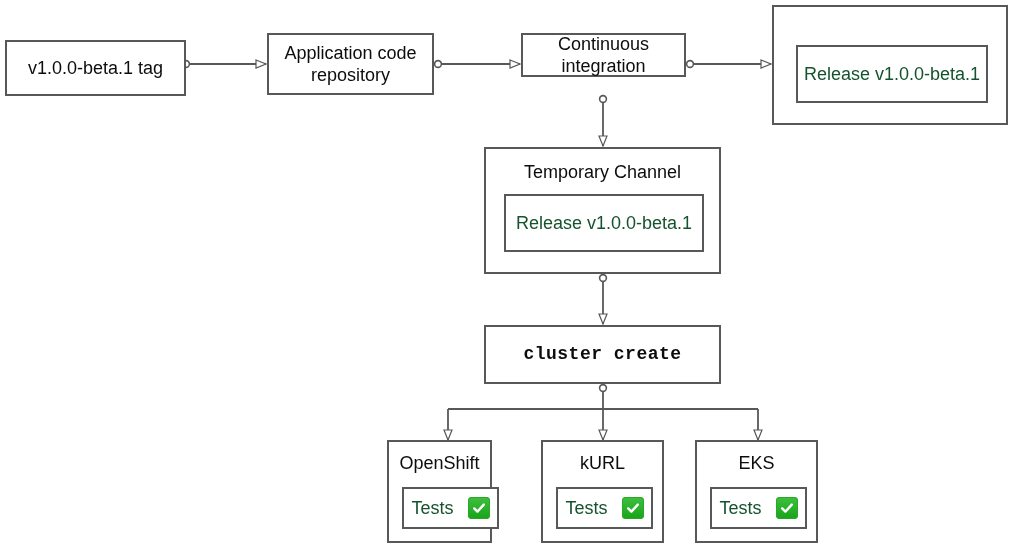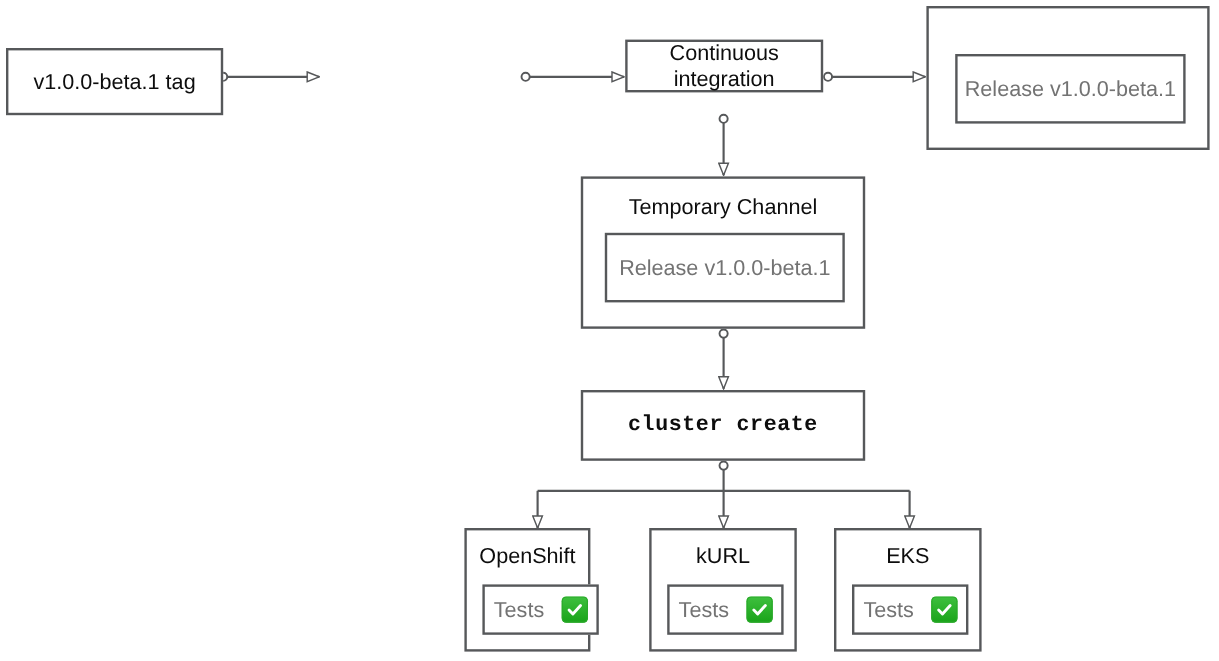--- a/index.html
+++ b/index.html
@@ -42,21 +42,21 @@
   }
   .inner-box {
     position: absolute;
     box-sizing: border-box;
     border: 2px solid #56585a;
     background: #ffffff;
     display: flex;
     align-items: center;
     justify-content: center;
     font-size: 18px;
-    color: #737373;
+    color: #14532d;
     white-space: nowrap;
   }
   .mono {
     font-family: "Liberation Mono", monospace;
     font-weight: bold;
     font-size: 18px;
     letter-spacing: 0.5px;
   }
   .tests-row {
     display: flex;
@@ -129,20 +129,23 @@
       <line x1="448" y1="409" x2="448" y2="440" stroke="#56585a" stroke-width="1.8" marker-end="url(#arrow)"></line>
       <line x1="603" y1="409" x2="603" y2="440" stroke="#56585a" stroke-width="1.8" marker-end="url(#arrow)"></line>
       <line x1="758" y1="409" x2="758" y2="440" stroke="#56585a" stroke-width="1.8" marker-end="url(#arrow)"></line>
     </g>
   </svg>
 
   <div class="node" style="left:5px; top:40px; width:181px; height:56px;text-align:right;">
     <span>v1.0.0-beta.1 tag</span>
   </div>
 
+  <div class="node" style="left:267px; top:33px; width:167px; height:62px; padding:0 12px;">
+    <span>Application code repository</span>
+  </div>
 
   <div class="node" style="left:521px; top:33px; width:165px; height:44px; padding:0 12px;">
     <span>Continuous integration</span>
   </div>
 
   <div class="node container" style="left:772px; top:5px; width:236px; height:120px;">
     <div class="inner-box" style="left:22px; top:38px; width:192px; height:58px;">
       <span>Release v1.0.0-beta.1</span>
     </div>
   </div>

